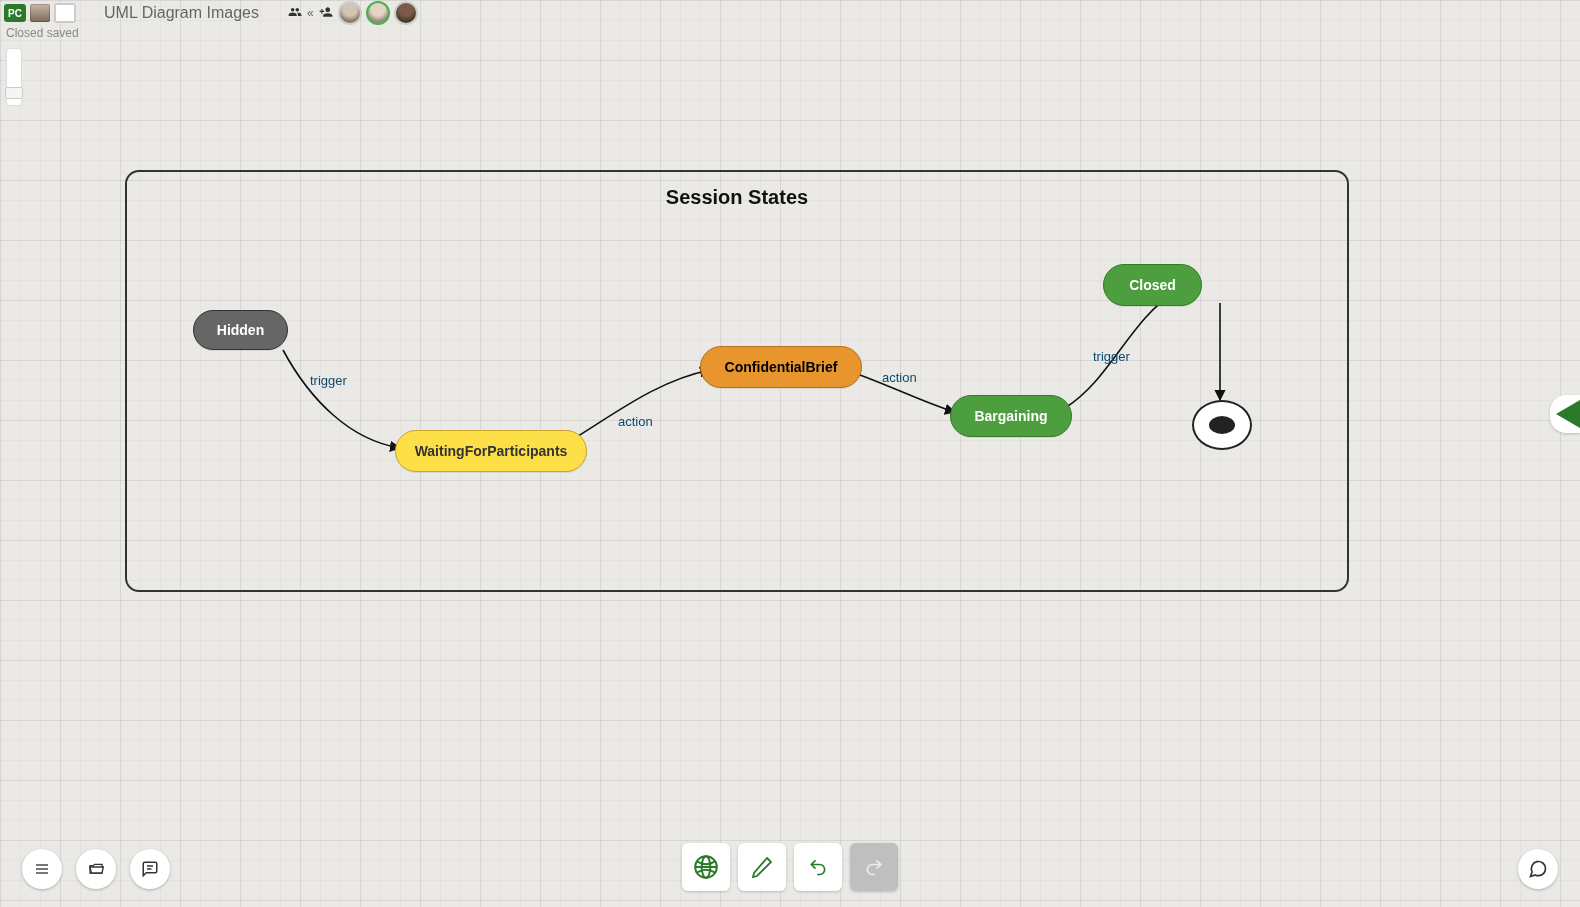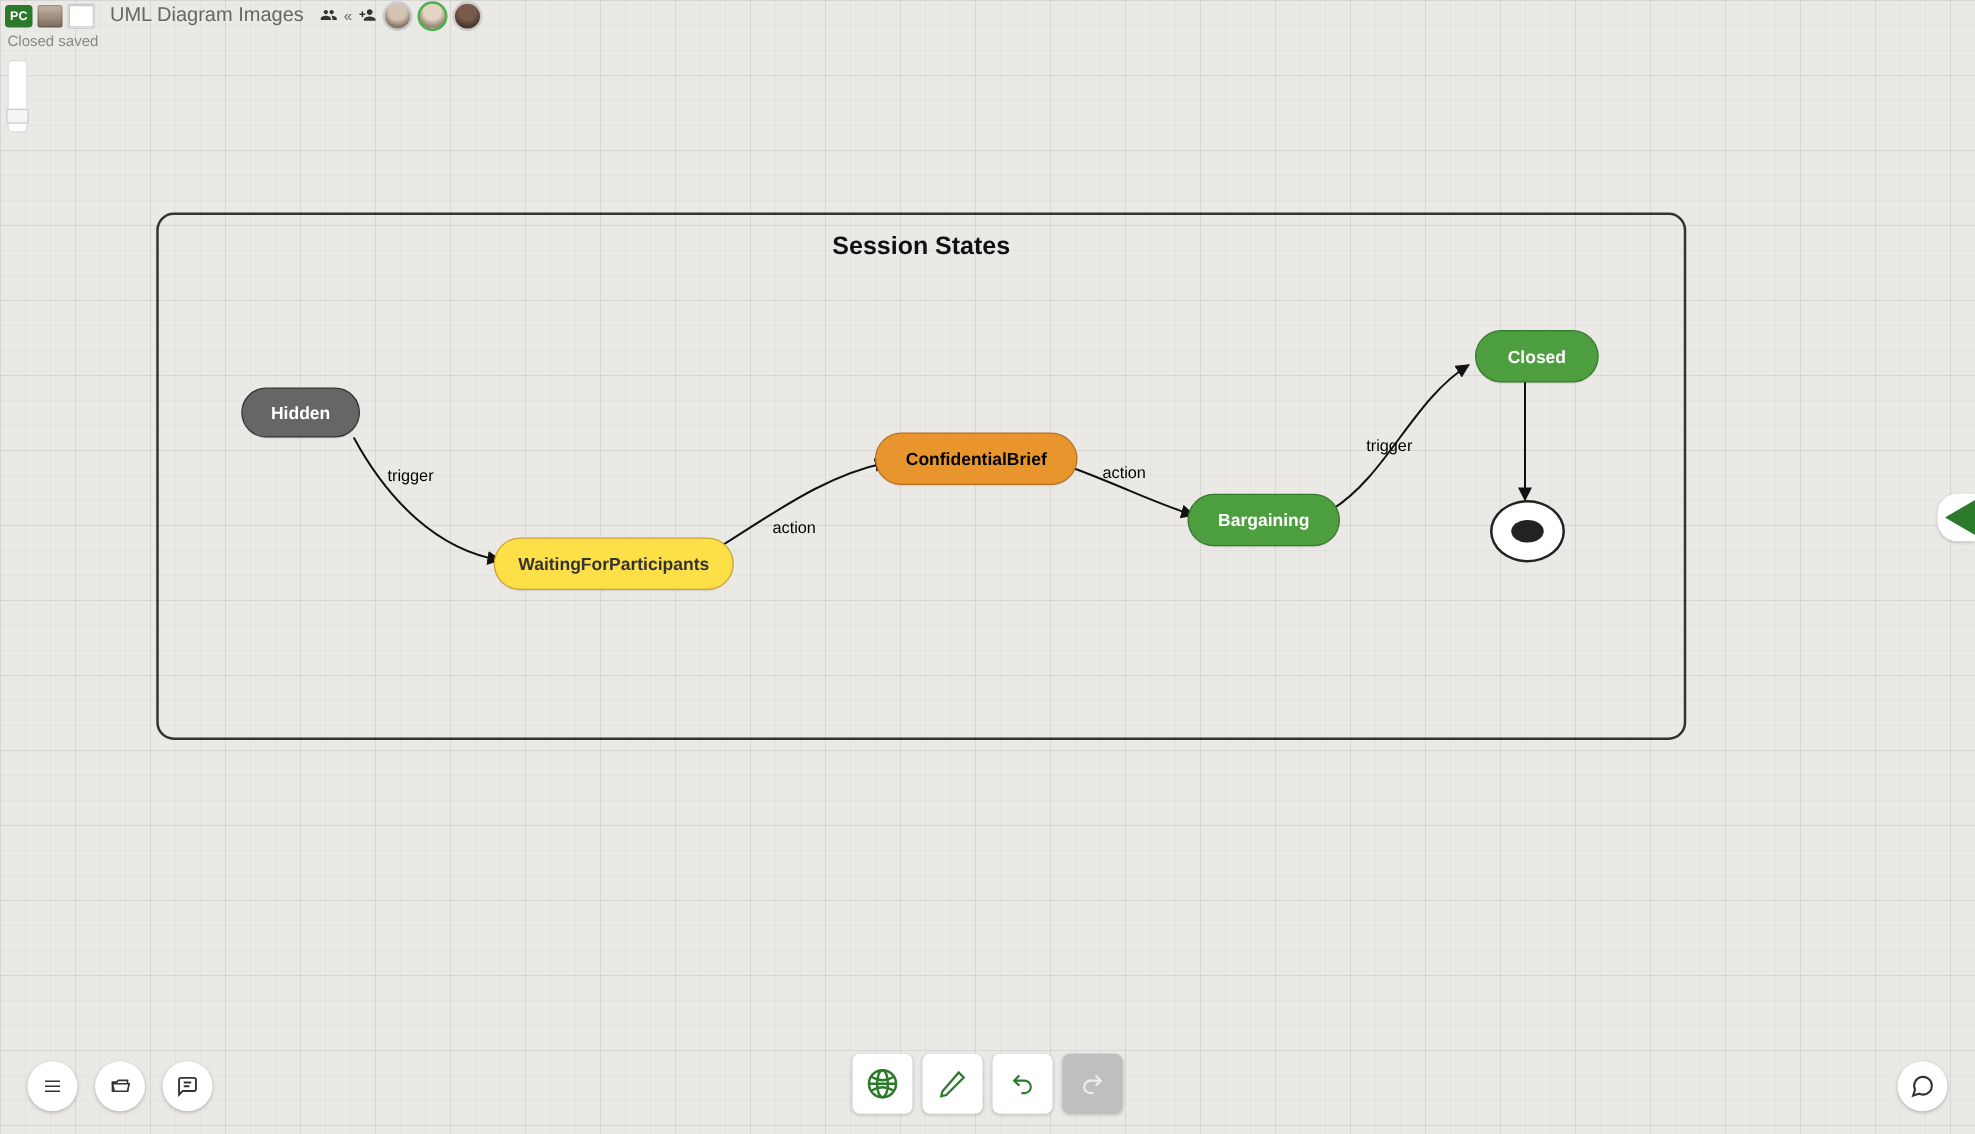--- a/index.html
+++ b/index.html
@@ -45,21 +45,21 @@
     box-shadow: inset 0 0 0 1px rgba(0,0,0,0.2);
   }
   .avatar-c {
     width: 24px; height: 24px; border-radius: 50%;
     background: #aaa;
     border: 2px solid #ccc;
     box-sizing: border-box;
   }
   .avatar-c.green { border-color:#4caf50; }
   .title {
-    color: #666; font-size: 16px; margin: 0 8px;
+    color: #666; font-size: 16px; margin: 0 24px;
   }
   .icon-sm { color:#444; font-size:14px; }
   .status {
     position:absolute; top:26px; left:6px;
     font-size:12px; color:#888;
   }
   .zoom {
     position:absolute; top:48px; left:6px;
     width:14px; height:56px;
     background:#fff; border:1px solid #ddd; border-radius:4px;
@@ -102,21 +102,21 @@
     position:absolute;
     width:56px; height:46px; border:2px solid #222; border-radius:50%;
     display:flex;align-items:center;justify-content:center;
     background:#fff;
   }
   .final-inner {
     width:26px;height:18px;background:#222;border-radius:50%;
   }
 
   .edge-label {
-    position:absolute; font-size:13px; color:#000000;
+    position:absolute; font-size:13px; color:#0c4a6e;
   }
 
   
   svg.arrows { position:absolute; inset:0; width:100%; height:100%; pointer-events:none; }
 
   
   .bottom-left {
     position:absolute; bottom:18px; left:22px; display:flex; gap:14px;
   }
   .circle-btn {
@@ -201,21 +201,21 @@
 
   <path d="M 1065 408 C 1110 380, 1130 320, 1175 292" stroke="#111" stroke-width="1.6" fill="none" marker-end="url(#arrow)"></path>
 
   <path d="M 1220 303 L 1220 400" stroke="#111" stroke-width="1.6" fill="none" marker-end="url(#arrow)"></path>
 </svg>
 
 <div class="state dark" style="left:193px; top:310px; width:93px; height:38px;text-align:right;">Hidden</div>
 <div class="state yellow" style="left:395px; top:430px; width:190px; height:40px;">WaitingForParticipants</div>
 <div class="state orange" style="left:700px; top:346px; width:160px; height:40px;">ConfidentialBrief</div>
 <div class="state green" style="left:950px; top:395px; width:120px; height:40px;">Bargaining</div>
-<div class="state green" style="left:1180px; top:264px; width:97px; height:40px;">Closed</div>
+<div class="state green" style="left:1103px; top:264px; width:97px; height:40px;">Closed</div>
 <div class="final-outer" style="left:1192px; top:400px;">
     <div class="final-inner"></div>
   </div>
 
 <div class="edge-label" style="left:310px; top:373px;">trigger</div>
 <div class="edge-label" style="left:618px; top:414px;">action</div>
 <div class="edge-label" style="left:882px; top:370px;">action</div>
 <div class="edge-label" style="left:1093px; top:349px;">trigger</div>
 
 <div class="bottom-left">

